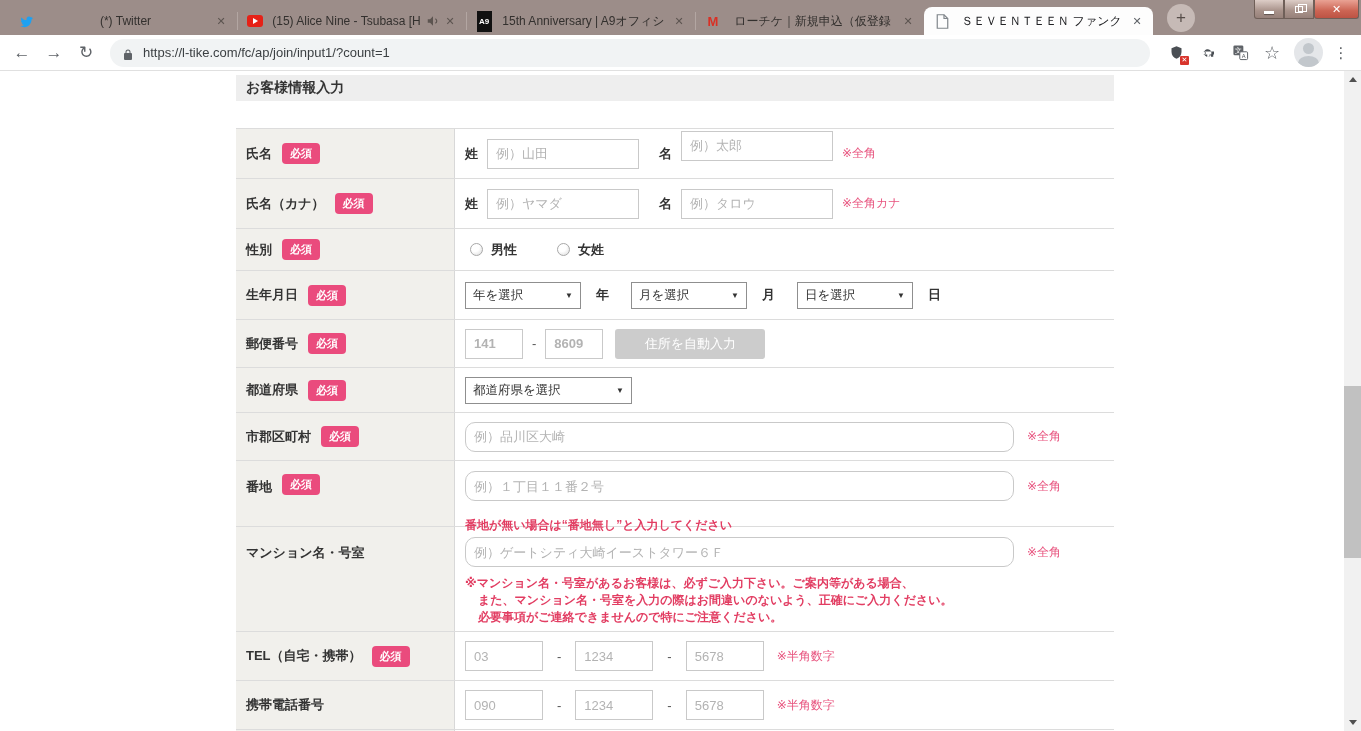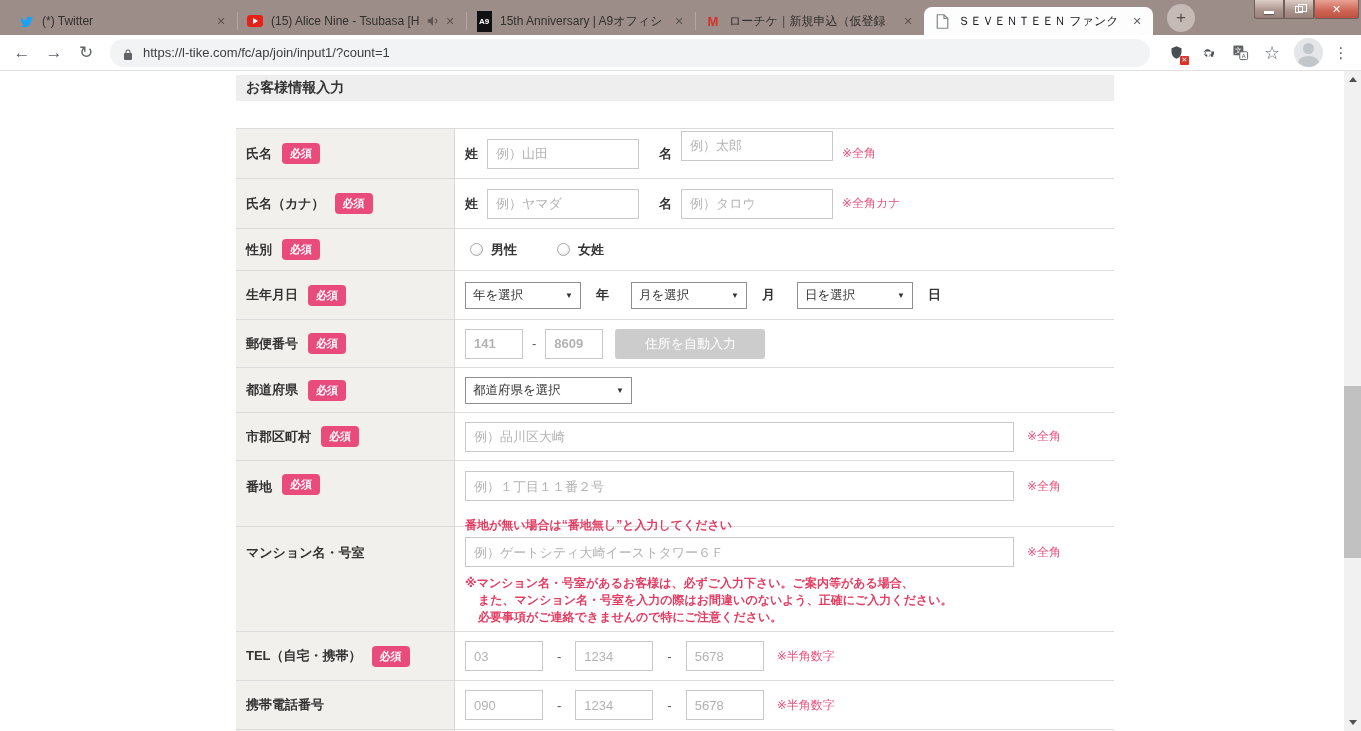--- a/index.html
+++ b/index.html
@@ -2,21 +2,21 @@
 <html><head>
 <meta charset="utf-8">
 <style>
   * { margin:0; padding:0; box-sizing:border-box; }
   html,body { width:1361px; height:731px; overflow:hidden;
     font-family:"Liberation Sans","DejaVu Sans",sans-serif; }
   .browser { width:1361px; height:731px; background:#fff; position:relative; }
 
   
   .titlebar { height:35px; background:#9c8d89; position:relative; display:flex; align-items:flex-end; }
-  .tabs { display:flex; height:28px; margin-left:8px; }
+  .tabs { display:flex; height:28px; margin-left:8px;text-align:center; }
   .tab { width:229px; height:28px; display:flex; align-items:center; padding:0 8px 0 10px;
          font-size:12px; color:#33302e; cursor:default; position:relative; }
   .tab + .tab::before { content:""; position:absolute; left:0; top:5px; bottom:5px; width:1px; background:#b3a6a2; }
   .tab.active { background:#fdfdfd; border-radius:8px 8px 0 0; color:#202124; }
   .tab.active::before, .tab.active + .tab::before { display:none; }
   .tab-title { flex:1; overflow:hidden; white-space:nowrap; text-overflow:clip; margin:0 4px 0 8px; }
   .tab-close { width:16px; height:16px; font-size:11px; color:#5c5450; display:flex; align-items:center; justify-content:center; border-radius:50%; }
   .tab.active .tab-close { color:#5f6368; }
   .favicon { width:16px; height:16px; flex:0 0 16px; display:flex; align-items:center; justify-content:center; }
   .fav-yt { width:16px; height:12px; background:#e62117; border-radius:3px; position:relative; }
@@ -66,21 +66,21 @@
   .line { display:flex; align-items:center; }
   .flabel { font-size:13px; font-weight:bold; color:#333; }
   .badge { background:#ea4b7d; color:#fff; font-size:11px; font-weight:bold; padding:5px 8px; border-radius:4px; line-height:1; }
   .note { color:#e8537e; font-size:12px; }
   .warn { color:#e23d62; font-size:12px; font-weight:bold; }
   .warn-block { margin-top:8px; line-height:17px; }
   .warn-block .indent { margin-left:13px; }
   input.tx { border:1px solid #c9c9c9; height:30px; padding:0 8px; font-size:13px; color:#7f1d1d; background:#fff;
              font-family:"Liberation Sans","DejaVu Sans",sans-serif; }
   input.tx::placeholder { color:#b3b3b3; opacity:1; }
-  .w-name { width:152px; } .w-zip { width:58px;font-weight:bold; } .w-full { width:549px; } .w-tel { width:78px; }
+  .w-name { width:152px; } .w-zip { width:58px;font-weight:bold; } .w-full { width:549px;border-radius:10px; } .w-tel { width:78px; }
   .dash { margin:0 9px; color:#555; font-size:13px; }
   .selectbox { height:27px; border:1px solid #8f8f8f; background:#fff; display:flex; align-items:center;
                justify-content:space-between; padding:0 7px; font-size:12.5px; color:#333; }
   .sel-date { width:116px; } .sel-pref { width:167px; }
   .sel-caret { font-size:8px; color:#333; margin-left:6px; }
   .sel-suffix { font-size:13px; font-weight:bold; color:#333; margin:0 22px 0 15px; }
   .radio { width:13px; height:13px; border-radius:50%; border:1px solid #a8a8a8;
            background:radial-gradient(circle at 35% 30%, #fff 40%, #d9d9d9); display:inline-block; }
   .radio-label { font-size:13px; font-weight:bold; color:#333; margin:0 40px 0 8px; }
   .graybtn { height:30px; width:150px; background:#cccccc; color:#fff; font-size:13px; border:none; border-radius:3px;

